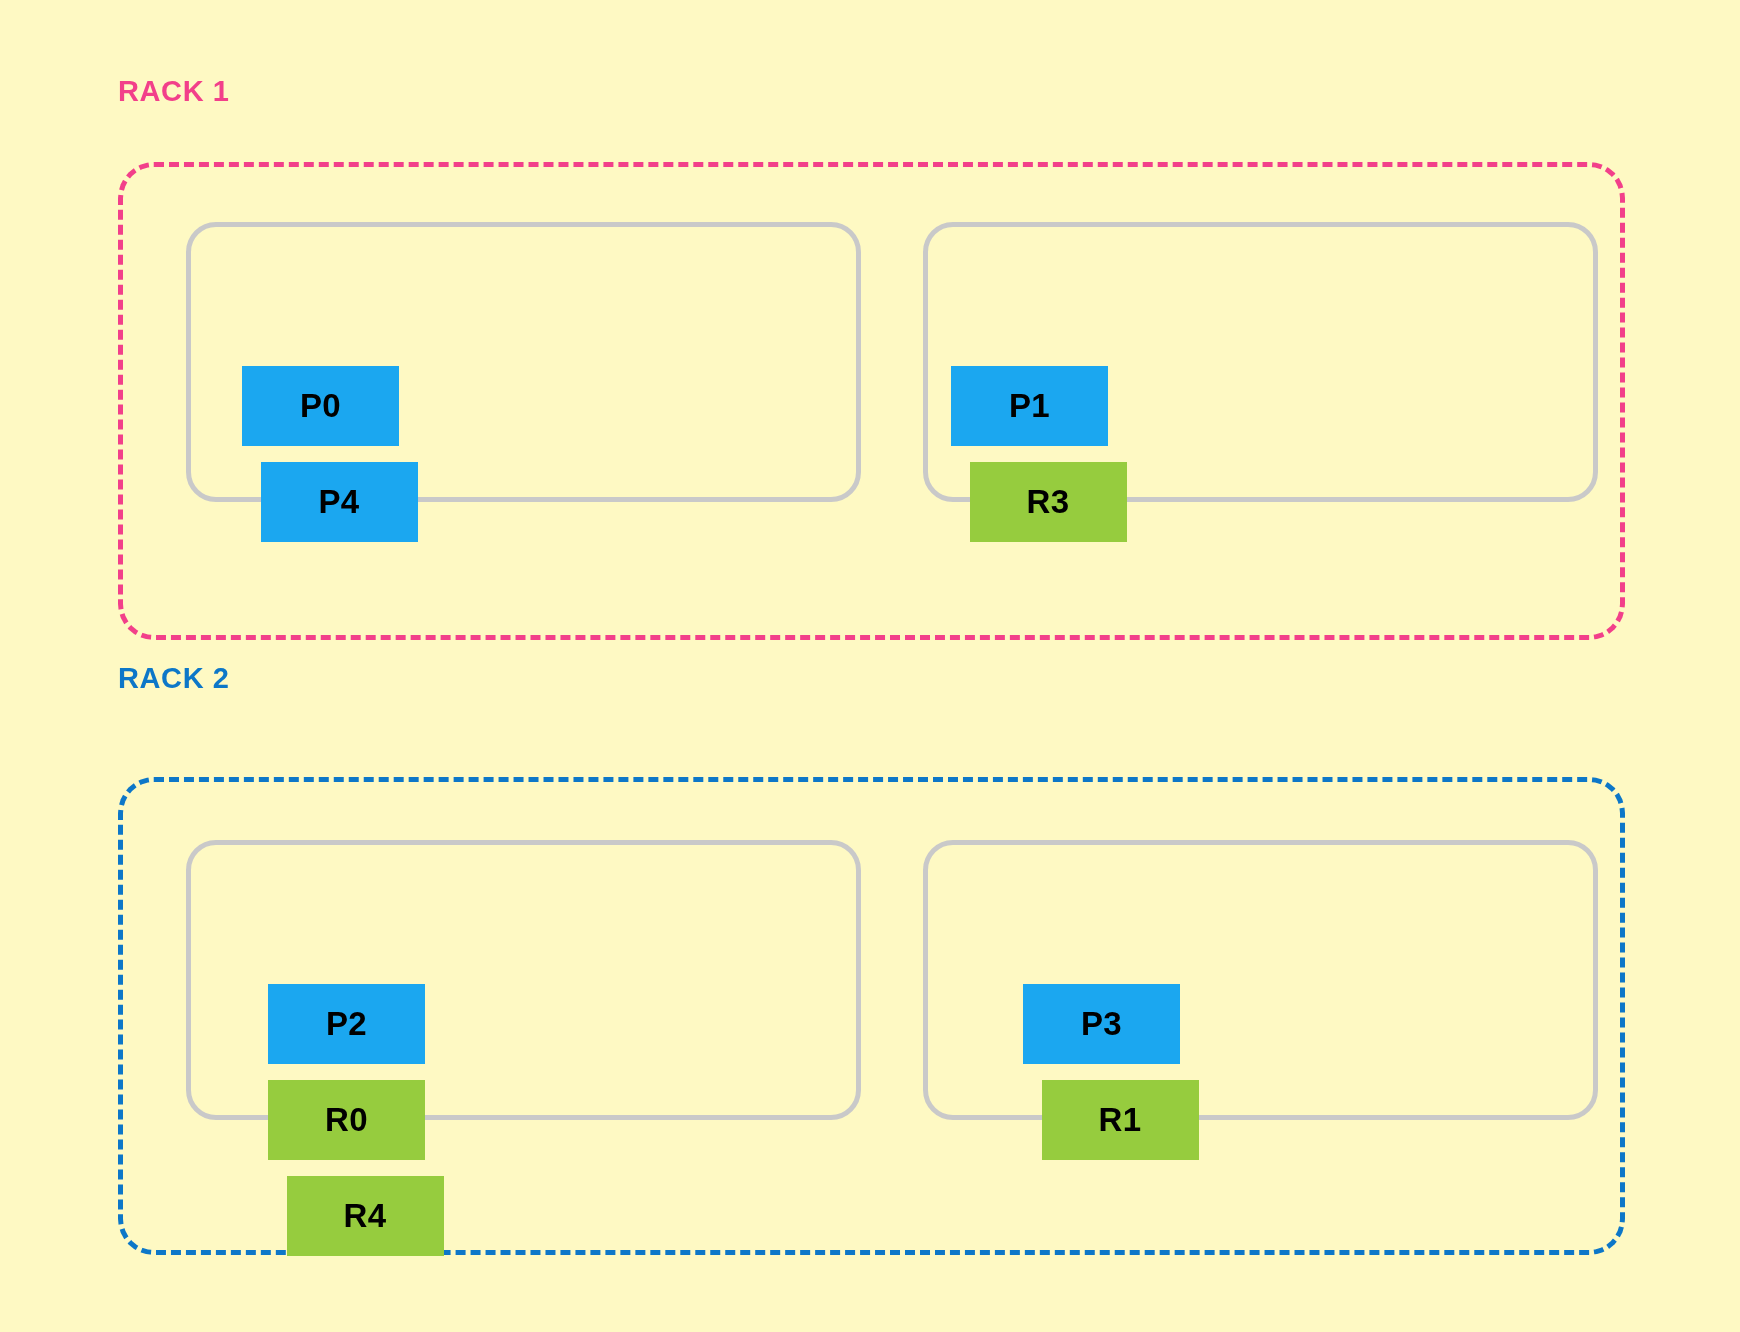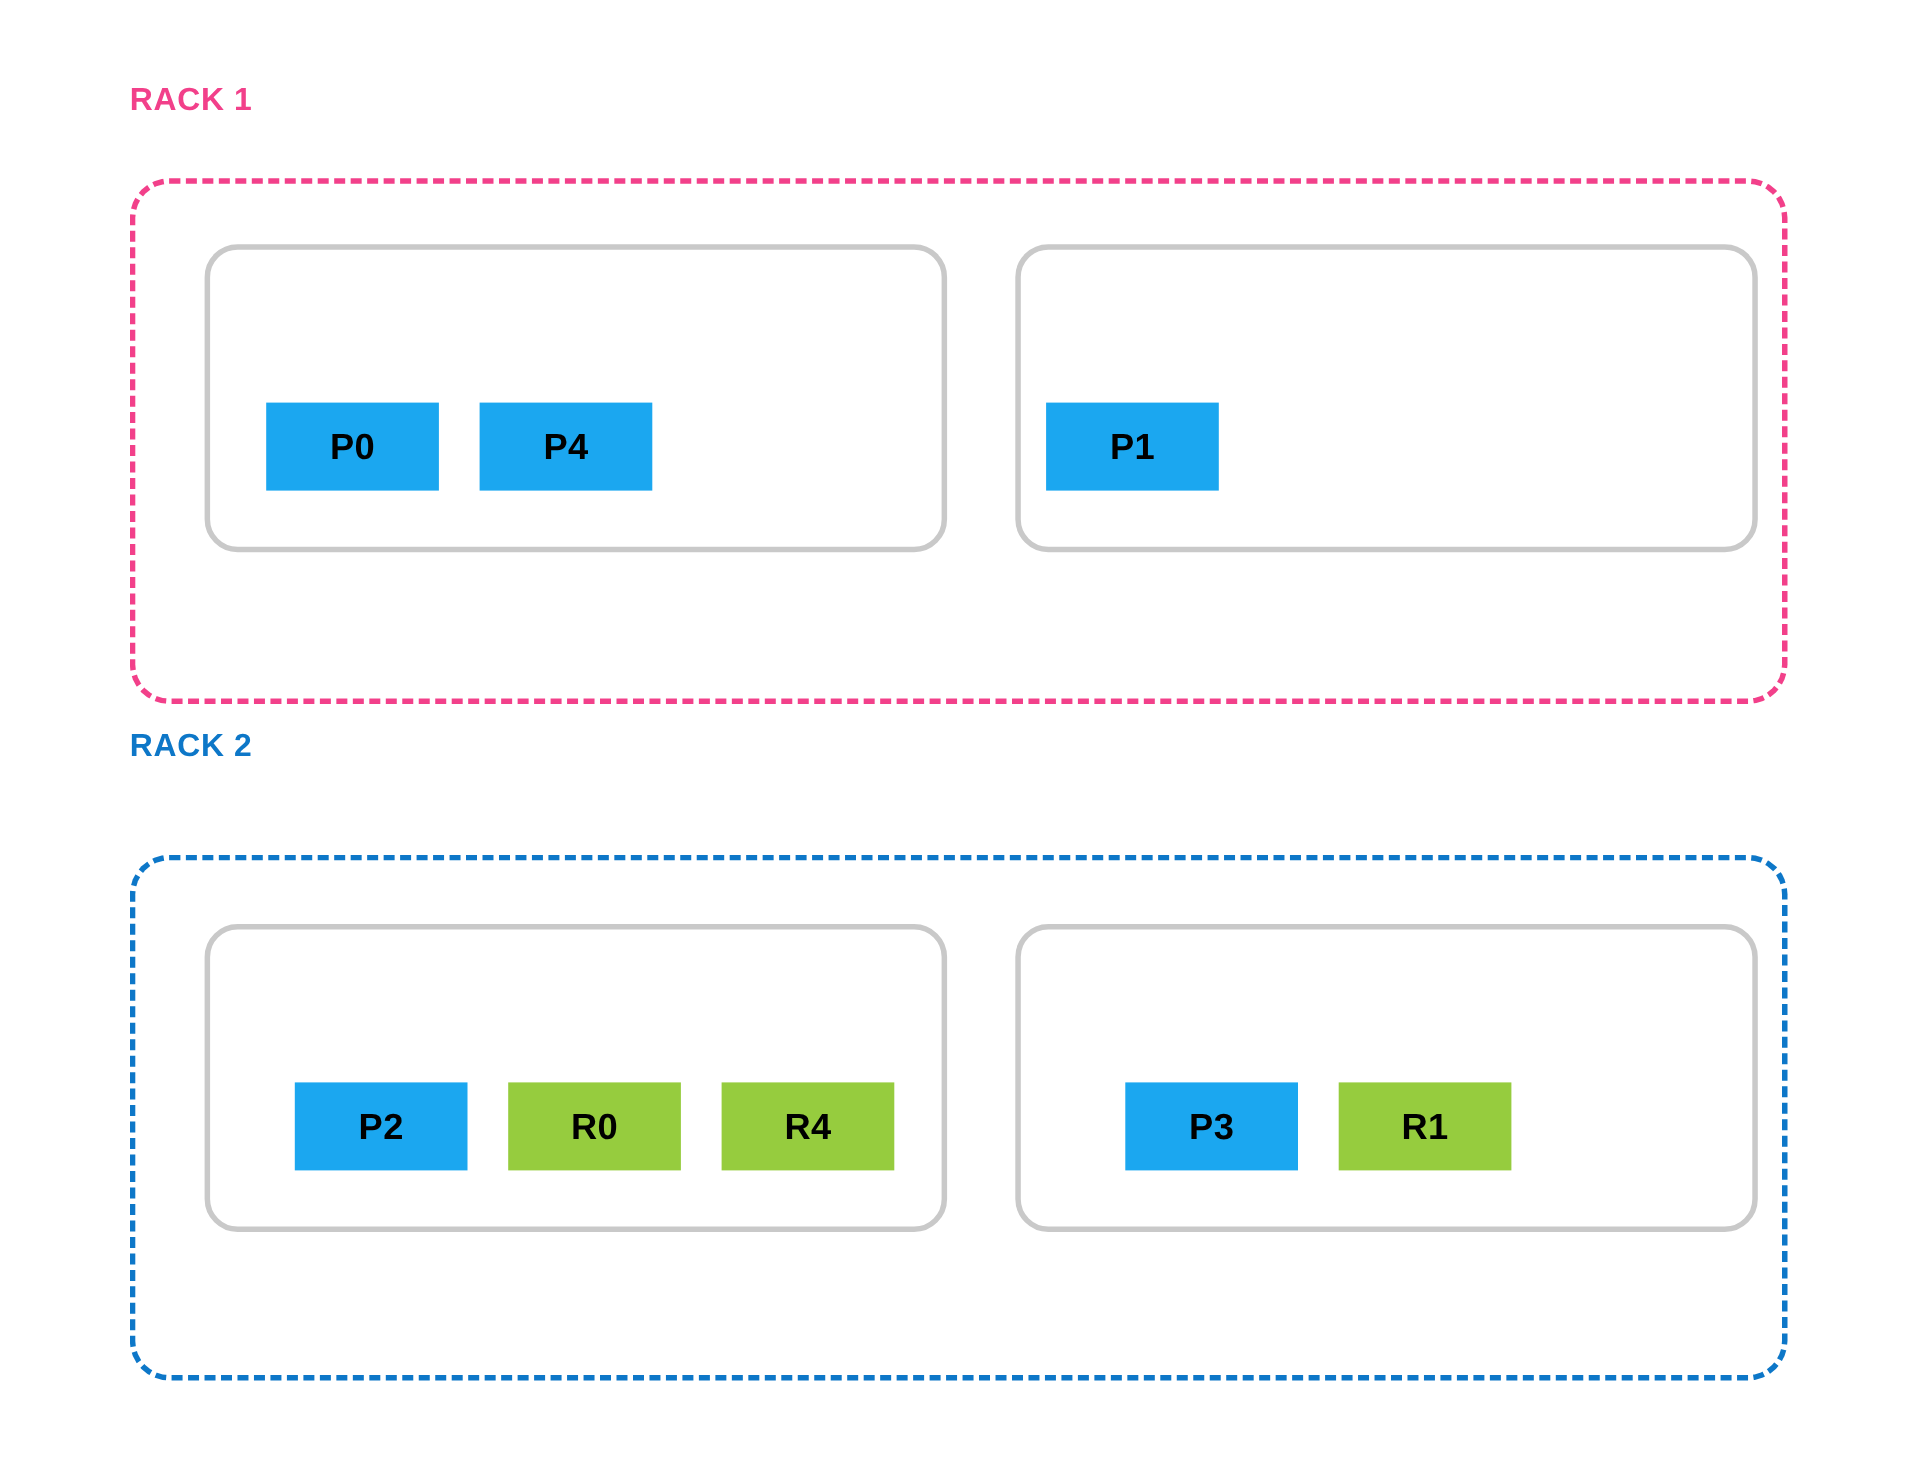--- a/index.html
+++ b/index.html
@@ -8,21 +8,21 @@
     background: #000000;
   }
   body {
     font-family: "Liberation Sans", sans-serif;
     -webkit-font-smoothing: antialiased;
   }
   #canvas {
     position: relative;
     width: 1740px;
     height: 1332px;
-    background: #ffffff;
+    background: #fef9c3;
     overflow: hidden;
   }
 
   
   .rack-label {
     position: absolute;
     font-size: 29px;
     font-weight: 700;
     letter-spacing: 0.6px;
     line-height: 1;
@@ -43,21 +43,23 @@
     box-sizing: border-box;
     border: 5px solid #c9c9c9;
     border-radius: 30px;
     background: transparent;
   }
 
   
   .blocks {
     position: absolute;
     display: flex;
+    flex-direction: column;
     align-items: center;
+    gap: 16px;
   }
   .block {
     width: 157px;
     height: 80px;
     margin-right: 37px;
     display: flex;
     align-items: center;
     justify-content: center;
     font-size: 33px;
     font-weight: 700;
@@ -79,20 +81,21 @@
 
   <div class="node-box" style="left:186px; top:222px; width:675px; height:280px;"></div>
   <div class="blocks" style="left:242px; top:366px;">
     <div class="block partition">P0</div>
     <div class="block partition">P4</div>
   </div>
 
   <div class="node-box" style="left:923px; top:222px; width:675px; height:280px;"></div>
   <div class="blocks" style="left:951px; top:366px;">
     <div class="block partition">P1</div>
+    <div class="block replica">R3</div>
   </div>
 
   <div class="rack-label" style="left: 118px; top: 664px; color: rgb(13, 119, 200);">RACK 2</div>
 
   <div class="rack-box" style="left:118px; top:777px; width:1507px; height:478px; border-color:#0D77C8;"></div>
 
   <div class="node-box" style="left:186px; top:840px; width:675px; height:280px;"></div>
   <div class="blocks" style="left:242px; top:984px;padding-left:26px;">
     <div class="block partition">P2</div>
     <div class="block replica">R0</div>

